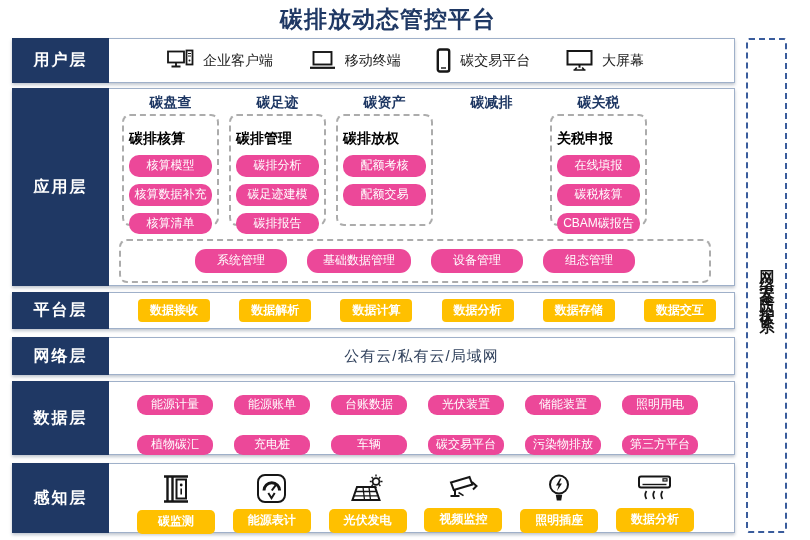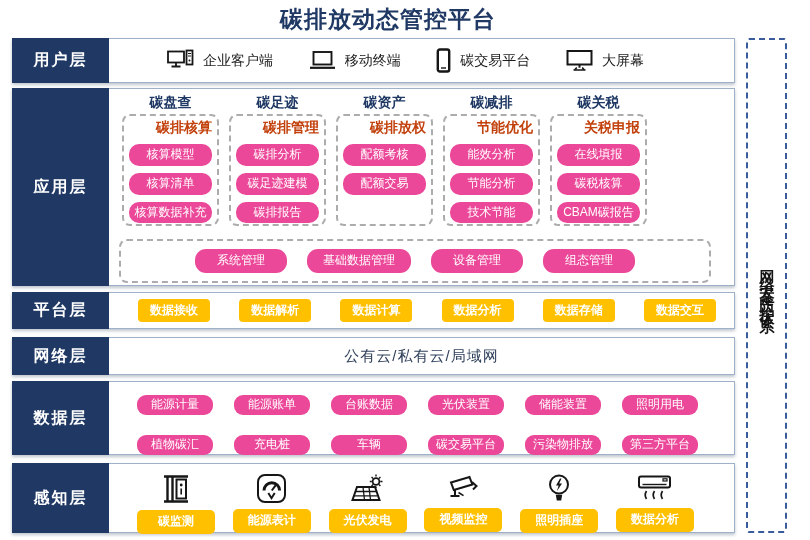--- a/index.html
+++ b/index.html
@@ -24,21 +24,21 @@
   .user-content{display:flex;align-items:center;justify-content:space-between;padding:0 90px 0 58px}
   .user-item{display:flex;align-items:center;gap:9px}
   .u-icon{display:flex;align-items:center}
   .u-label{font-size:14px;color:#1c1c1c}
 
   .app-content{padding-top:5px}
   .app-cols{display:flex;padding-left:13px;gap:10px}
   .app-col{width:97px}
   .col-header{text-align:center;font-size:14px;font-weight:bold;color:#1F3864;height:20px}
   .col-box{border:2px dashed #ACACAC;border-radius:8px;padding:2px 5px 6px;height:112px}
-  .col-sub{text-align:right;font-weight:bold;font-size:14px;color:#c2410c;margin-top:1px}
+  .col-sub{text-align:left;font-weight:bold;font-size:14px;color:#000000;margin-top:12px}
   .navy-btn{background:#ec4899;color:#fff;font-size:12px;text-align:center;
             border-radius:10px;padding:4px 2px;line-height:1.15}
   .col-box .navy-btn{margin-top:7px}
   .app-bottom{margin:13px 23px 0 10px;height:44px;border:2px dashed #ACACAC;border-radius:8px;
               display:flex;align-items:center;justify-content:center;gap:20px}
   .app-bottom .navy-btn{padding:5px 16px;border-radius:11px;min-width:92px}
 
   .platform-content{display:flex;align-items:center;justify-content:space-between;padding:0 18px 0 29px}
   .yellow-btn{background:#FFC000;color:#fff;font-size:12px;font-weight:bold;text-align:center;
               border-radius:4px;padding:5px 0;width:72px;line-height:1.15}
@@ -121,22 +121,22 @@
 
   <div class="row row-app">
     <div class="row-label">应用层</div>
     <div class="row-content app-content">
       <div class="app-cols" id="app-cols">
           <div class="app-col">
             <div class="col-header">碳盘查</div>
             <div class="col-box">
               <div class="col-sub">碳排核算</div>
               <div class="navy-btn">核算模型</div>
+              <div class="navy-btn">核算数据补充</div>
               <div class="navy-btn">核算清单</div>
-              <div class="navy-btn">核算数据补充</div>
             </div>
           </div>
           <div class="app-col">
             <div class="col-header">碳足迹</div>
             <div class="col-box">
               <div class="col-sub">碳排管理</div>
               <div class="navy-btn">碳排分析</div>
               <div class="navy-btn">碳足迹建模</div>
               <div class="navy-btn">碳排报告</div>
             </div>
@@ -144,26 +144,20 @@
           <div class="app-col">
             <div class="col-header">碳资产</div>
             <div class="col-box">
               <div class="col-sub">碳排放权</div>
               <div class="navy-btn">配额考核</div>
               <div class="navy-btn">配额交易</div>
             </div>
           </div>
           <div class="app-col">
             <div class="col-header">碳减排</div>
-            <div class="col-box">
-              <div class="col-sub">节能优化</div>
-              <div class="navy-btn">能效分析</div>
-              <div class="navy-btn">节能分析</div>
-              <div class="navy-btn">技术节能</div>
-            </div>
           </div>
           <div class="app-col">
             <div class="col-header">碳关税</div>
             <div class="col-box">
               <div class="col-sub">关税申报</div>
               <div class="navy-btn">在线填报</div>
               <div class="navy-btn">碳税核算</div>
               <div class="navy-btn">CBAM碳报告</div>
             </div>
           </div>

